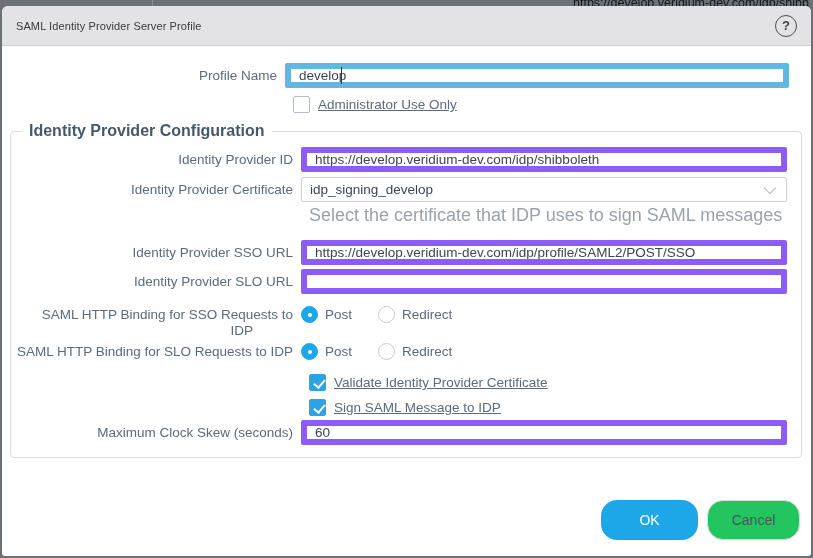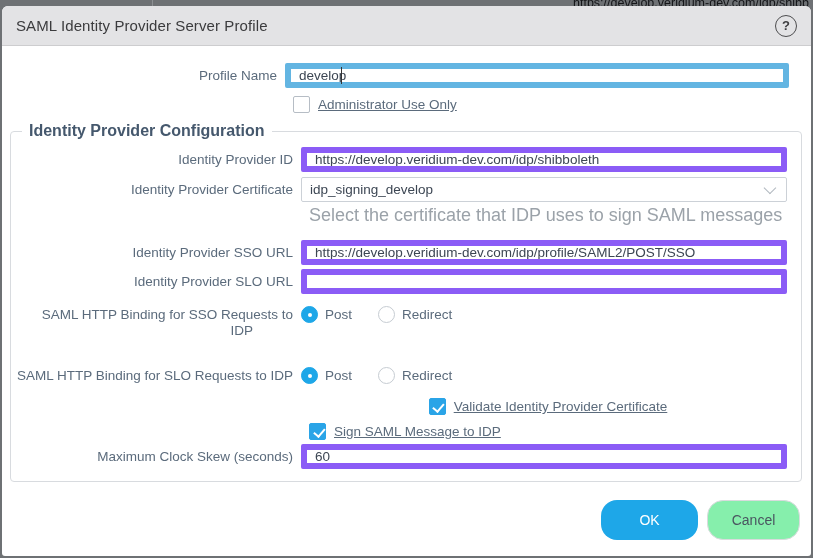--- a/index.html
+++ b/index.html
@@ -25,21 +25,21 @@
   .dialog {
     position: absolute; left: 2px; top: 6px; width: 809px; height: 550px;
     background: #ffffff;
     border-radius: 6px 6px 3px 3px;
     overflow: hidden;
   }
   .dlg-header {
     height: 40px; background: #e3e3e5; border-bottom: 1px solid #cdcdcf;
     display: flex; align-items: center; padding: 0 14px;
   }
-  .dlg-title { font-size: 15px; color: #3b3b3d; letter-spacing: .1px; }
+  .dlg-title { font-size: 11px; color: #3b3b3d; letter-spacing: .1px; }
   .help-btn {
     margin-left: auto; width: 22px; height: 22px; border-radius: 50%;
     border: 1.5px solid #4d4d4f; color: #3e3e40;
     display: flex; align-items: center; justify-content: center;
     font-size: 13px; font-weight: 700; cursor: pointer; background: transparent;
   }
 
   .dlg-body { padding-top: 17px; font-size: 13.5px; color: #5b6b7c; }
 
   .row { display: flex; align-items: flex-start; }
@@ -119,32 +119,32 @@
     position: absolute; right: 11px; bottom: 16px;
     display: flex; align-items: center;
   }
   .btn {
     height: 40px; border-radius: 16px; font-family: "Liberation Sans", sans-serif;
     font-size: 14px; cursor: pointer; border: none;
     display: flex; align-items: center; justify-content: center;
   }
   .btn-ok { width: 97px; background: #1ea7e8; color: #fff; }
   .btn-cancel {
-    width: 93px; margin-left: 9px; background: #86efac;
+    width: 93px; margin-left: 9px; background: #22c55e;
     border: 1px solid #d9dbdd; color: #4a5560;
   }
 
   
   .m-admin { margin-top: 8px; }
   .m-cert { margin-top: 5px; }
   .m-sso { margin-top: 14px; }
   .m-slo { margin-top: 4px; }
   .m-ssobind { margin-top: 8px; }
-  .m-slobind { margin-top: 24px; }
-  .m-validate { margin-top: 14px; justify-content: center; }
+  .m-slobind { margin-top: 0; }
+  .m-validate { margin-top: 14px; }
   .m-sign { margin-top: 8px; }
   .m-skew { margin-top: 4px; }
   .m-id { padding-top: 7px; align-items: center; }
 </style>
 </head>
 <body>
 
 <div class="bg-url">https://develop.veridium-dev.com/idp/shibb</div>
 <div class="bg-divider"></div>
 

